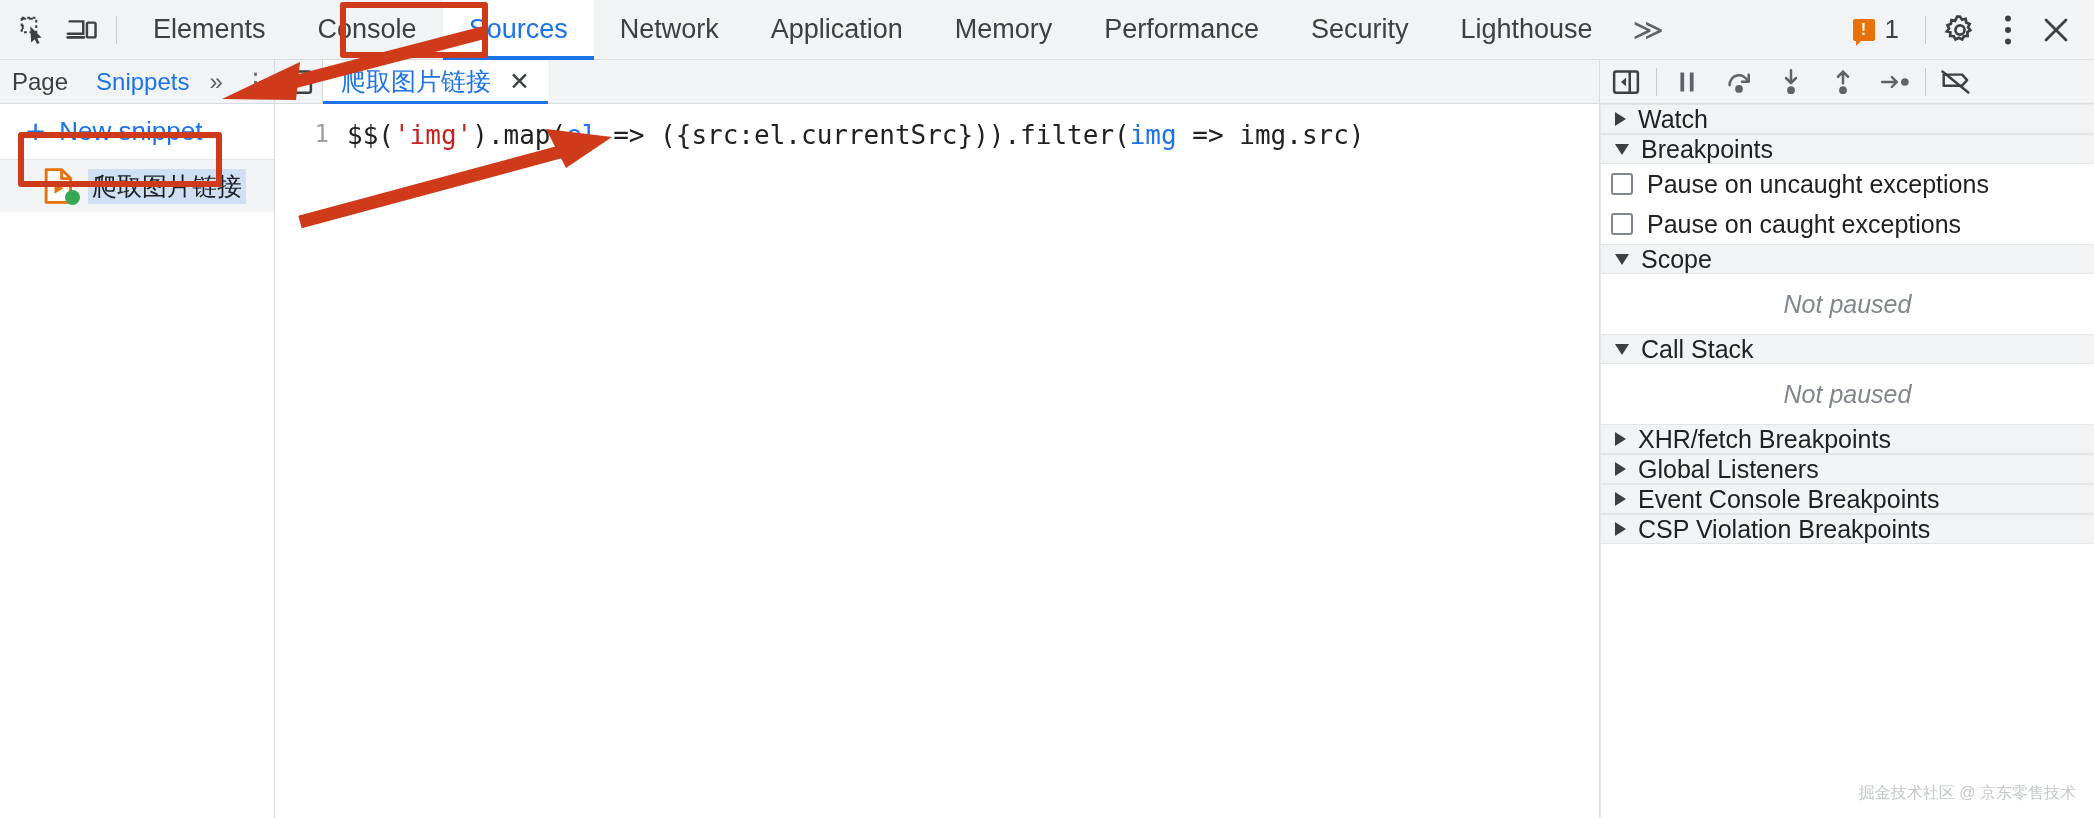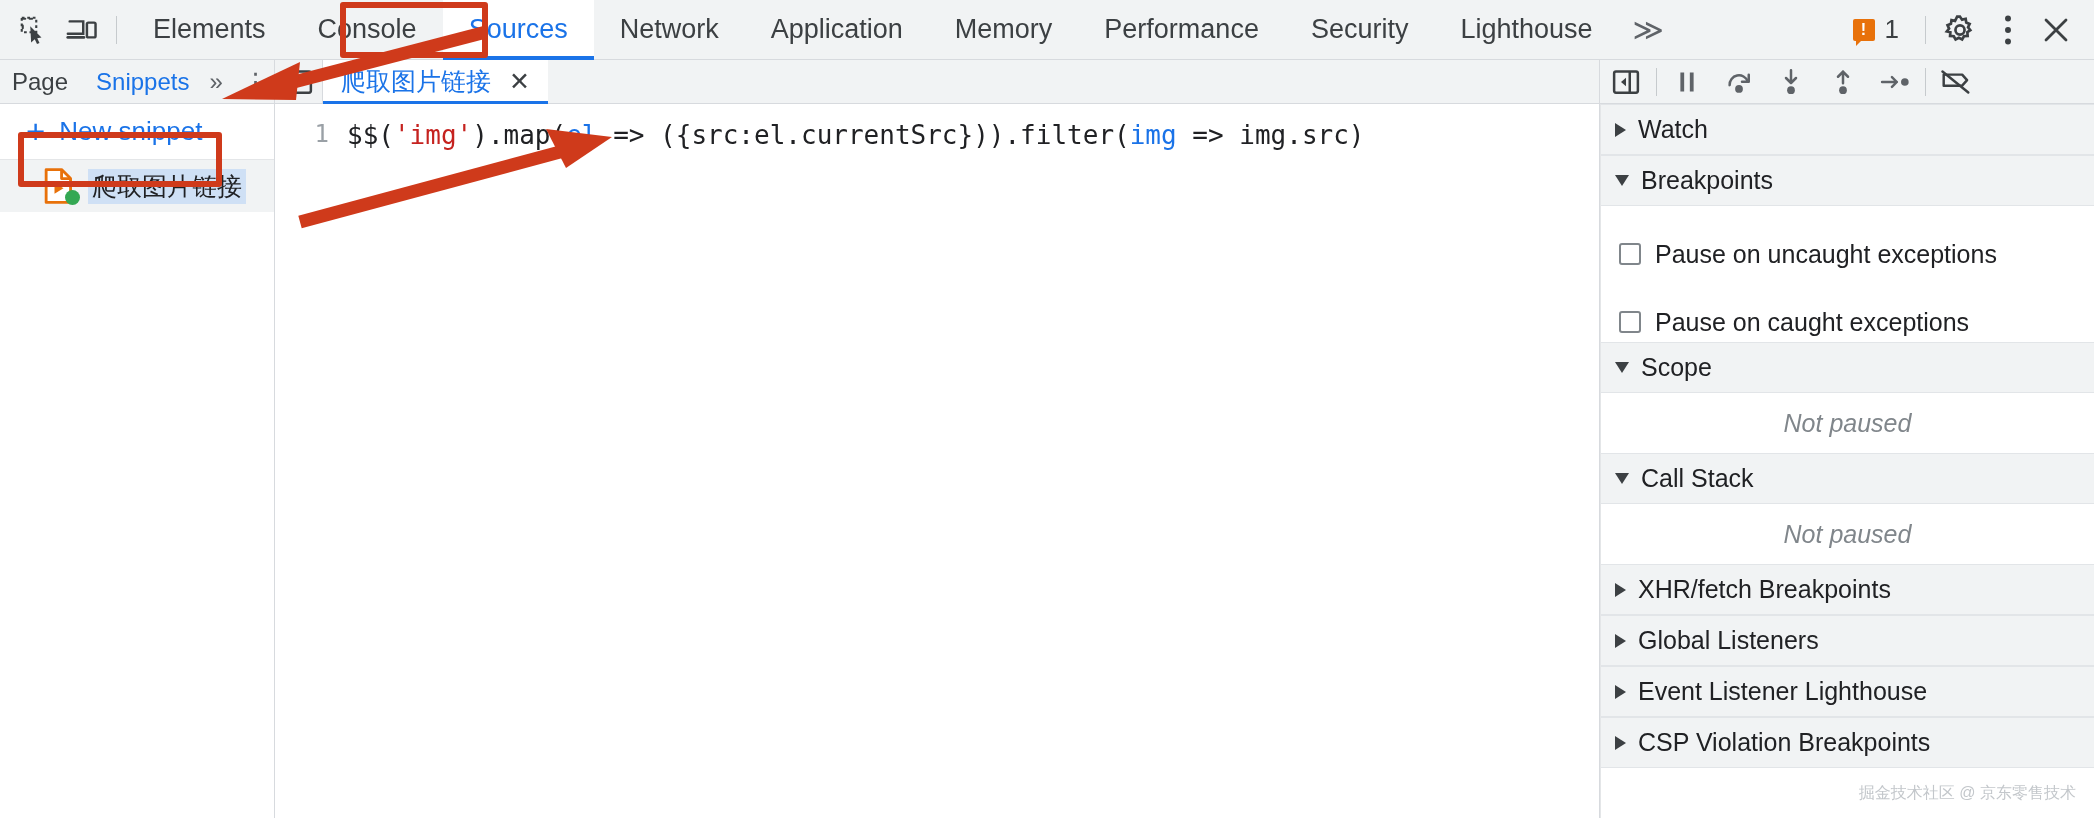--- a/index.html
+++ b/index.html
@@ -120,30 +120,30 @@
     width:494px;min-width:494px;display:flex;flex-direction:column;background:#fff;box-sizing:border-box;
   }
   .dbg-toolbar{
     height:44px;min-height:44px;display:flex;align-items:center;
     background:#f1f3f4;border-bottom:1px solid #d7dade;box-sizing:border-box;
   }
   .dbg-btn{width:52px;height:44px;display:flex;align-items:center;justify-content:center;color:#5f6368;}
   .dbg-sep{width:1px;height:28px;background:#c6cacd;margin:0 4px;}
   .dbg-scroll{flex:1;overflow:hidden;position:relative;border-left:1px solid #e4e6e8;}
   .section-head{
-    height:51px;display:flex;align-items:center;gap:12px;padding-left:14px;
+    height:30px;display:flex;align-items:center;gap:12px;padding-left:14px;
     background:#f1f3f4;border-bottom:1px solid #e2e5e8;border-top:1px solid #e2e5e8;
     box-sizing:border-box;
   }
   .tri{width:0;height:0;flex:0 0 auto;}
   .tri.closed{border-left:11px solid #3c4043;border-top:7px solid transparent;border-bottom:7px solid transparent;}
   .tri.open{border-top:11px solid #3c4043;border-left:7px solid transparent;border-right:7px solid transparent;}
   .section-title{font-size:25px;color:#202124;white-space:nowrap;}
   .checkrow{
-    height:40px;display:flex;align-items:center;gap:14px;padding-left:18px;background:#fff;box-sizing:border-box;margin-top:28px;
+    height:40px;display:flex;align-items:center;gap:14px;padding-left:10px;background:#fff;box-sizing:border-box;
   }
   .checkbox{
     width:22px;height:22px;border:2px solid #80868b;border-radius:3px;background:#fff;box-sizing:border-box;flex:0 0 auto;
   }
   .checkrow-label{font-size:25px;color:#202124;white-space:nowrap;}
   .empty-state{
     height:60px;display:flex;align-items:center;justify-content:center;
     font-size:25px;color:#80868b;font-style:italic;background:#fff;box-sizing:border-box;
   }
   .watermark{
@@ -380,21 +380,21 @@
         <div class="section-head">
           <span class="tri closed"></span>
           <span class="section-title">XHR/fetch Breakpoints</span>
         </div>
         <div class="section-head">
           <span class="tri closed"></span>
           <span class="section-title">Global Listeners</span>
         </div>
         <div class="section-head">
           <span class="tri closed"></span>
-          <span class="section-title">Event Listener Lighthouse</span>
+          <span class="section-title">Event Console Breakpoints</span>
         </div>
         <div class="section-head">
           <span class="tri closed"></span>
           <span class="section-title">CSP Violation Breakpoints</span>
         </div>
 
         <div class="watermark">掘金技术社区 @ 京东零售技术</div>
       </div>
     </div>
   </div>

